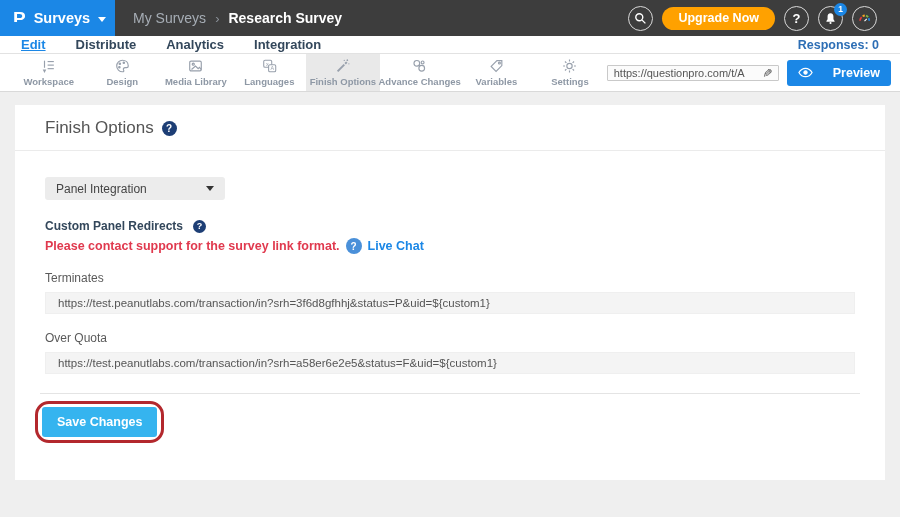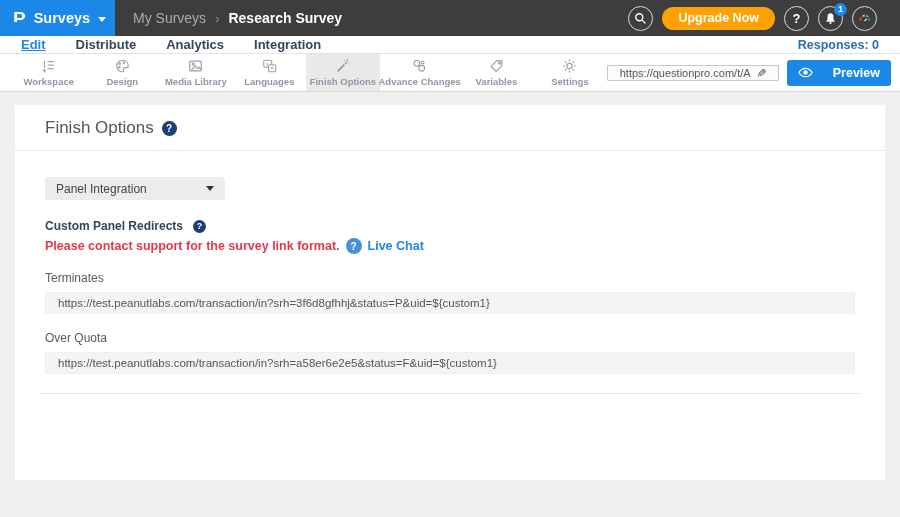--- a/index.html
+++ b/index.html
@@ -39,21 +39,21 @@
   
   .toolbar { height:38px; background:#fff; border-bottom:1px solid #d9d9d9; display:flex;
              align-items:stretch; padding-left:12px; }
   .tool-tab { width:80px; display:flex; flex-direction:column; align-items:center;
               justify-content:center; gap:2px; cursor:pointer; }
   .tool-tab svg { display:block; }
   .tool-tab .tlabel { font-size:9.5px; color:#8e98a5; white-space:nowrap;font-weight:bold; }
   .tool-tab.active { background:#e9e9e9; }
   .toolbar-right { margin-left:auto; display:flex; align-items:center; gap:8px; padding-right:9px; }
   .url-box { width:172px; height:16px; border:1px solid #c9c9c9; border-radius:1px; background:#fbfbfb;
-             display:flex; align-items:center; padding:0 12px; }
+             display:flex; align-items:center; padding:0 6px; }
   .url-box input { flex:1; min-width:0; border:none; background:transparent; outline:none;
                    font-size:11px; color:#555; font-family:inherit; }
   .pencil-icon { font-size:12px; color:#444; transform:rotate(90deg); cursor:pointer; }
   .preview-btn { background:#1b87e6; color:#fff; border:none; border-radius:3px; height:26px;
                  padding:0 11px; font-size:12.5px; font-weight:700; cursor:pointer;
                  display:flex; align-items:center; gap:20px; font-family:inherit; }
 
   
   .page { height:417px; padding:13px 15px; }
   .card { background:#fff; height:375px; }
@@ -253,16 +253,19 @@
         <input class="field-input" type="text" readonly="" value="https://test.peanutlabs.com/transaction/in?srh=3f6d8gfhhj&amp;status=P&amp;uid=${custom1}" style="">
       </div>
 
       <div>
         <div class="field-label">Over Quota</div>
         <input class="field-input" type="text" readonly="" value="https://test.peanutlabs.com/transaction/in?srh=a58er6e2e5&amp;status=F&amp;uid=${custom1}" style="">
       </div>
 
       <div class="divider"></div>
 
+      <span class="save-ring">
+        <button class="save-btn">Save Changes</button>
+      </span>
 
     </div>
   </section>
 </main>
 
 </body></html>

